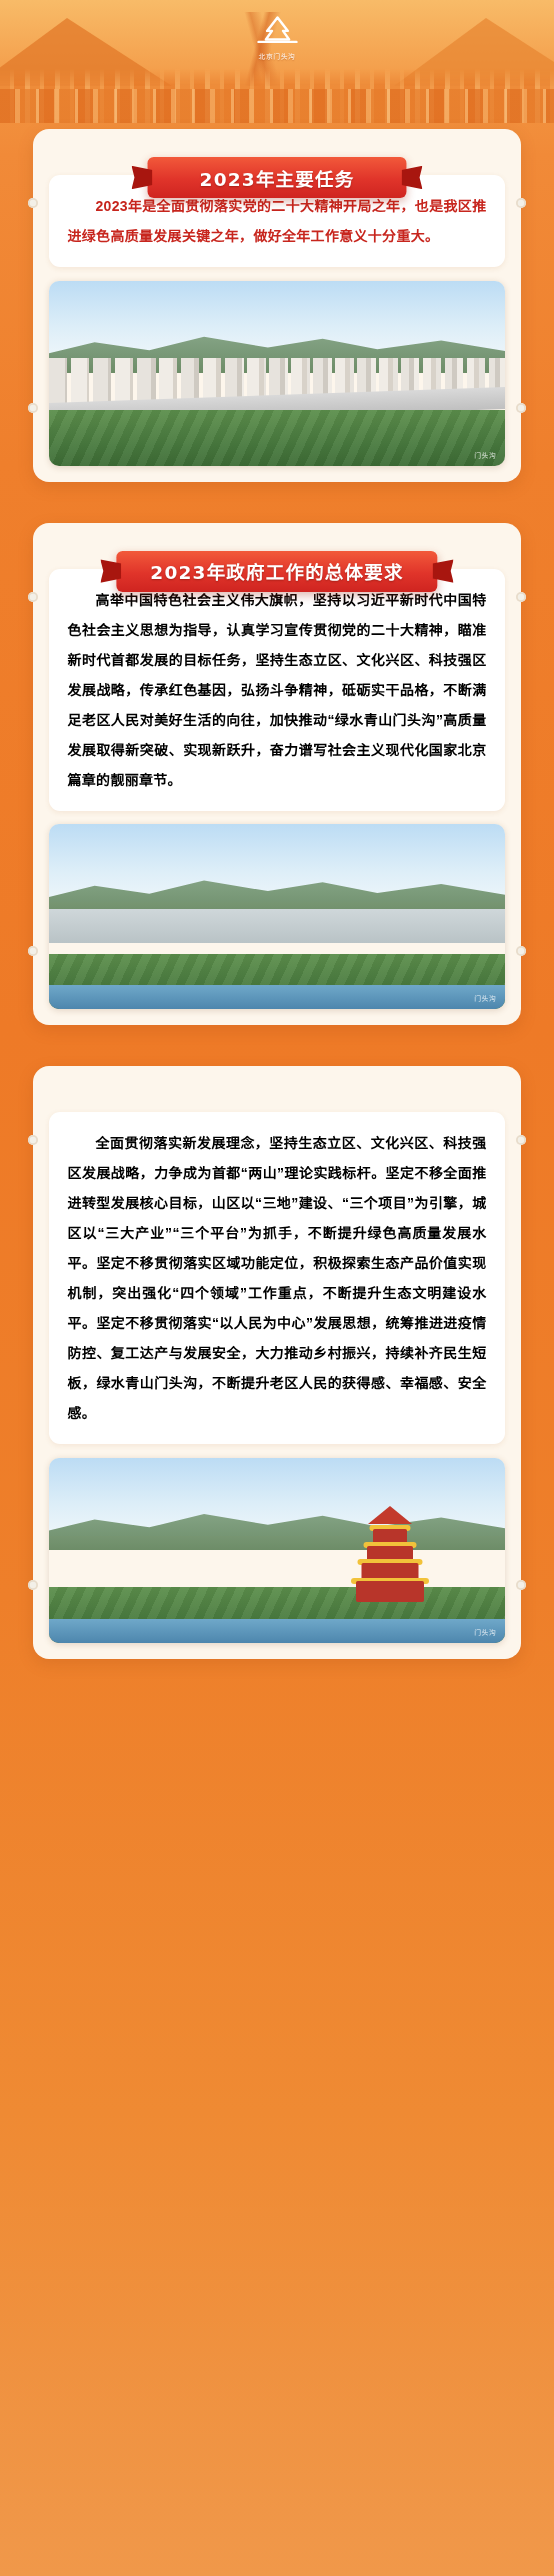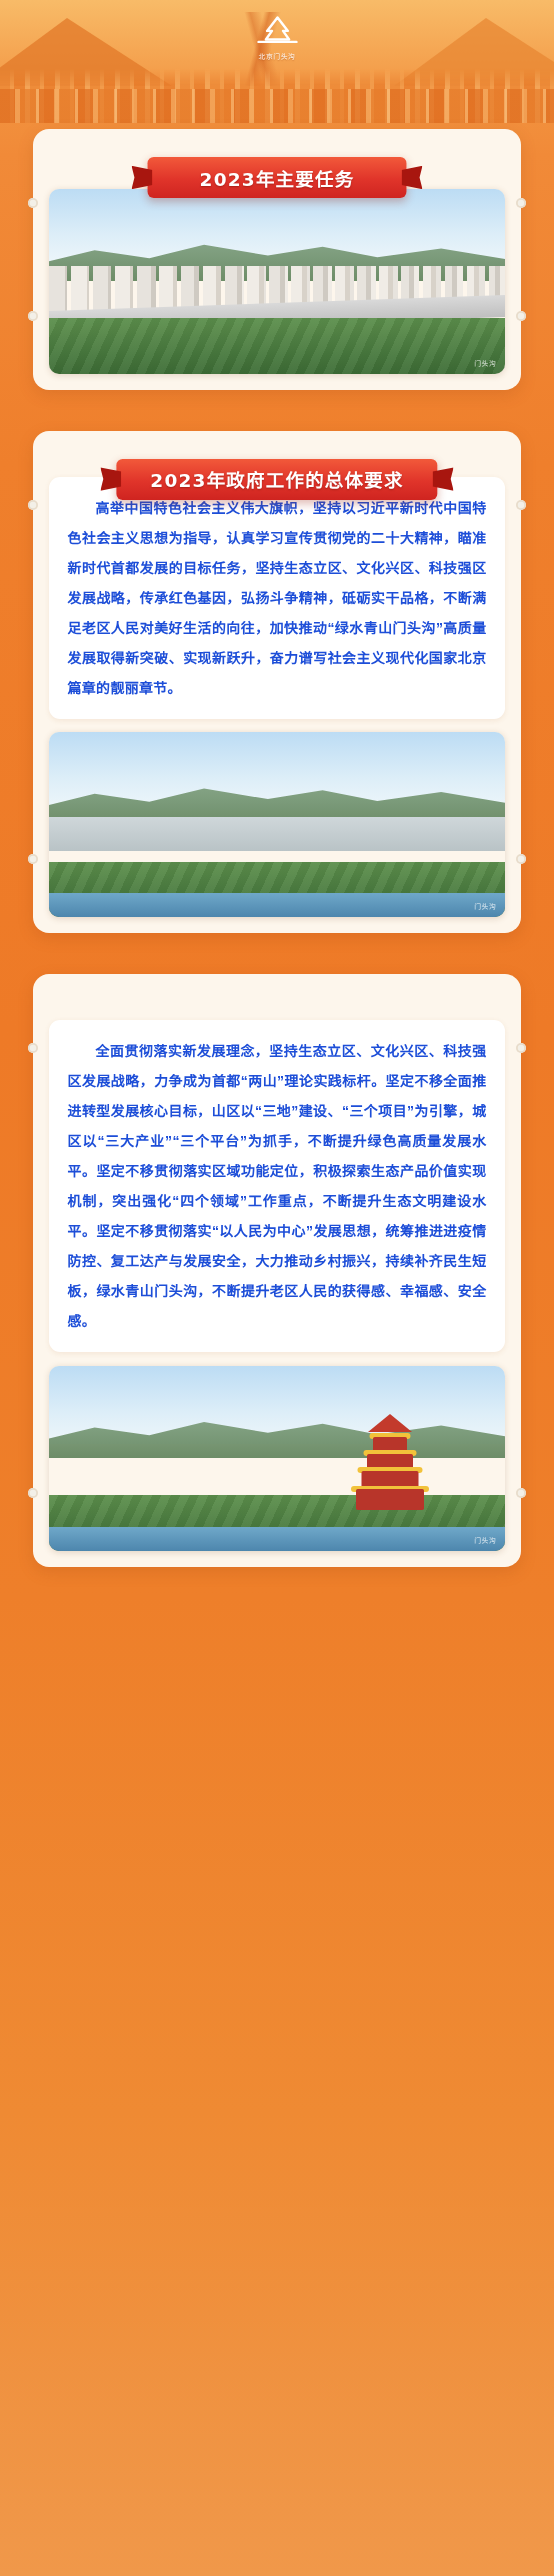--- a/index.html
+++ b/index.html
@@ -142,21 +142,21 @@
     margin: 0 16px;
     background: #ffffff;
     border-radius: 11px;
     padding: 16px 18.5px 16px;
     box-shadow: 0 1.2px 5px rgba(180,110,50,.10);
   }
 
   .para {
     font-size: 14px;
     line-height: 30px;
-    color: #1d4ed8;
+    color: #000000;
     text-align: justify;
     text-indent: 2em;
     font-weight: bold;
     letter-spacing: 0.3px;
   }
   .para.lead { color: #c7251d; }
 
   
   .photo {
     position: relative;
@@ -270,20 +270,23 @@
       </svg>
       <div class="logo-text">北京门头沟</div>
     </div>
   </div>
 
   <div class="section first">
     <div class="dot l t"></div>
     <div class="dot r t"></div>
     <div class="ribbon">
       <span class="ribbon-title">2023年主要任务</span>
+    </div>
+    <div class="card-inner">
+      <p class="para lead">2023年是全面贯彻落实党的二十大精神开局之年，也是我区推进绿色高质量发展关键之年，做好全年工作意义十分重大。</p>
     </div>
     <div class="photo">
       <div class="sky"></div>
       <div class="hills"></div>
       <div class="bldgs"></div>
       <div class="road"></div>
       <div class="green"></div>
       <div class="wm">门头沟</div>
     </div>
     <div class="dot l b"></div>

